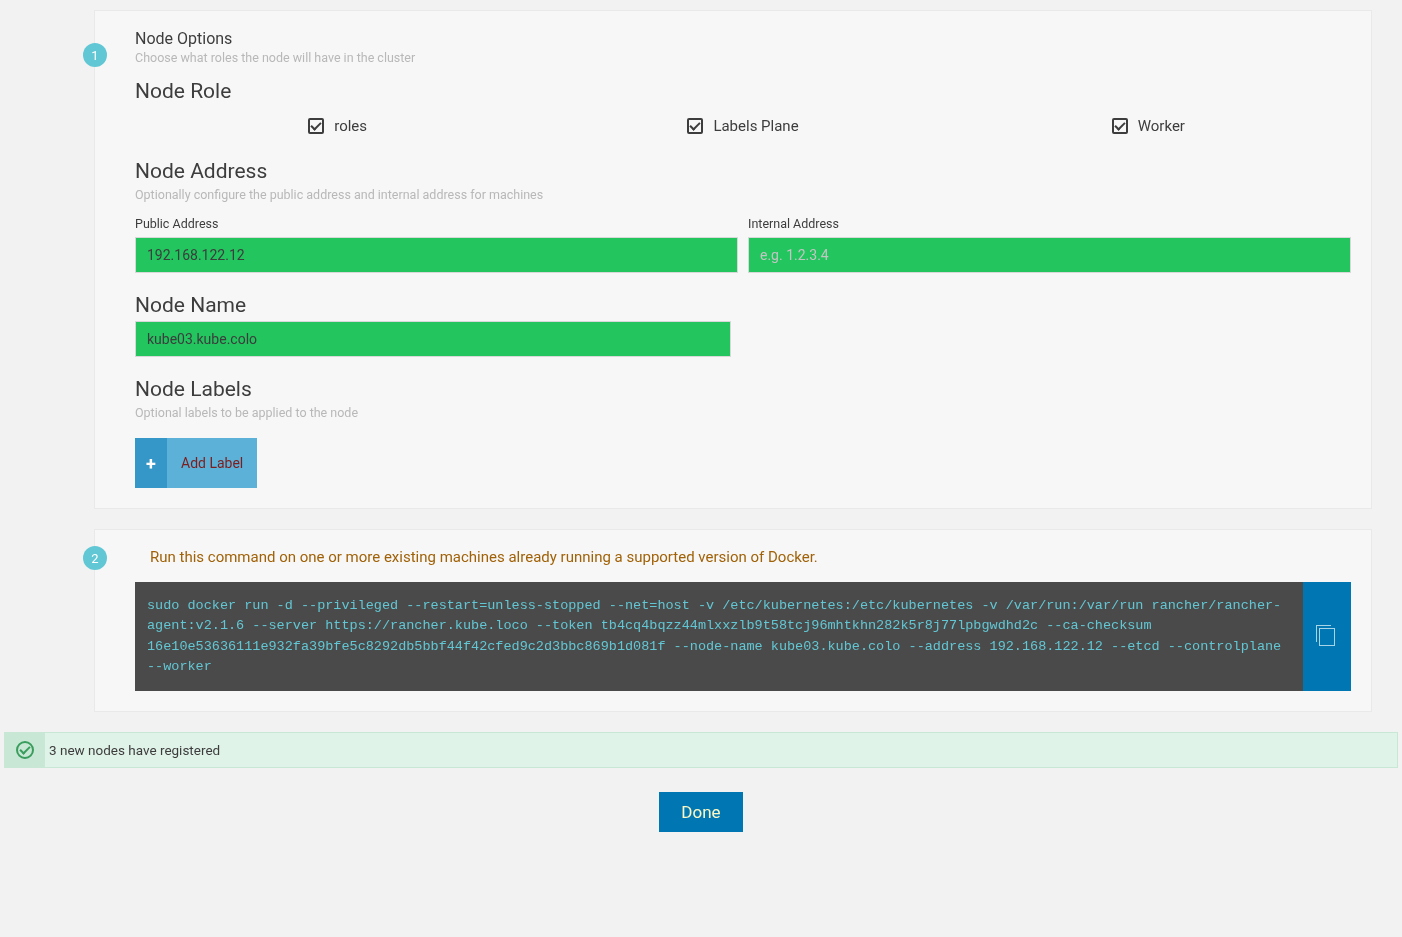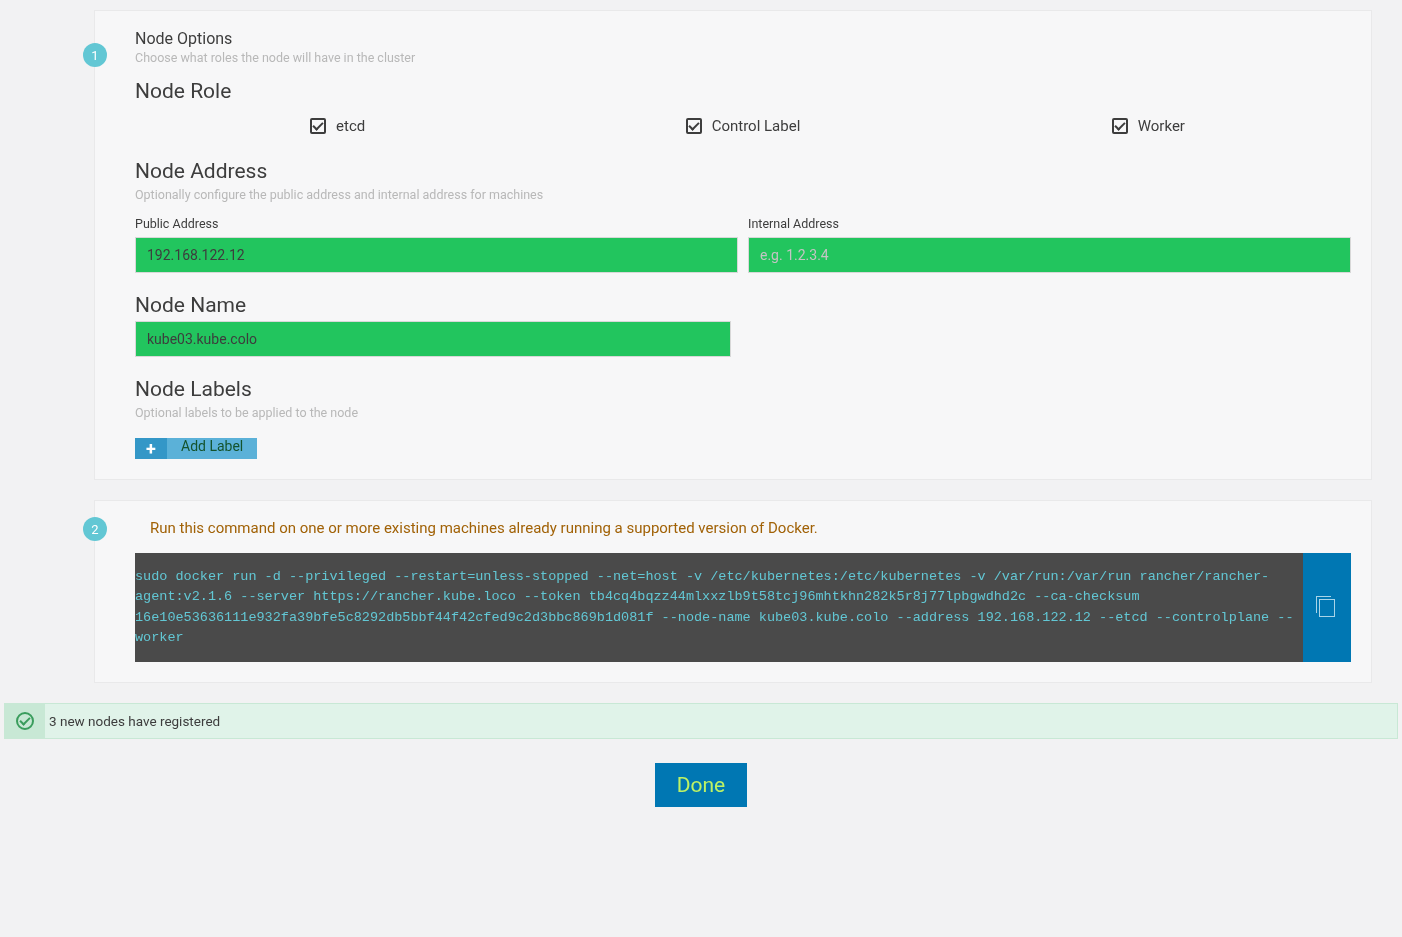--- a/index.html
+++ b/index.html
@@ -139,40 +139,40 @@
   color: #fff;
   width: 32px;
   display: flex;
   align-items: center;
   justify-content: center;
   font-size: 18px;
   font-weight: bold;
 }
 .add-label-text {
   background: #5bb1d8;
-  color: #14532d;
-  padding: 0 14px;
+  color: #7f1d1d;
+  padding: 17px 14px;
   font-size: 14px;
 }
 .cmd-text {
   font-size: 15px;
   color: #a16207;
   margin-bottom: 16px;
   margin-left: 15px;
 }
 .code-row {
   display: flex;
 }
 .code-block {
   flex: 1;
   background: #4a4a4a;
   color: #62c7d4;
   font-family: "Courier New", monospace;
   font-size: 13.5px;
-  padding: 14px 0;
+  padding: 14px 12px;
   line-height: 1.5;
   word-wrap: break-word;
   overflow-wrap: break-word;
 }
 .copy-btn {
   width: 48px;
   background: #0077b3;
   display: flex;
   align-items: center;
   justify-content: center;
@@ -232,51 +232,51 @@
   padding: 9px 4px;
   font-size: 13.5px;
   color: #3d3d3d;
 }
 .done-row {
   text-align: center;
   padding: 10px 0 30px 0;
 }
 .done-btn {
   background: #0077b3;
-  color: #bef264;
+  color: #fef9c3;
   border: none;
   padding: 10px 22px;
-  font-size: 21px;
+  font-size: 17px;
   cursor: pointer;
   font-family: inherit;
 }
 </style>
 </head>
 <body>
 
 <div class="container">
 
   <div class="panel">
     <div class="step-badge">1</div>
 
     <div class="section-title">Node Options</div>
     <div class="section-subtitle">Choose what roles the node will have in the cluster</div>
 
     <div class="field-heading">Node Role</div>
     <div class="roles-row">
       <div class="role-col">
         <label class="checkbox-wrap">
           <span class="checkbox checked"></span>
-          <span class="checkbox-label">etcd</span>
+          <span class="checkbox-label">roles</span>
         </label>
       </div>
       <div class="role-col">
         <label class="checkbox-wrap">
           <span class="checkbox checked"></span>
-          <span class="checkbox-label">Control Label</span>
+          <span class="checkbox-label">Labels Plane</span>
         </label>
       </div>
       <div class="role-col">
         <label class="checkbox-wrap">
           <span class="checkbox checked"></span>
           <span class="checkbox-label">Worker</span>
         </label>
       </div>
     </div>
 

